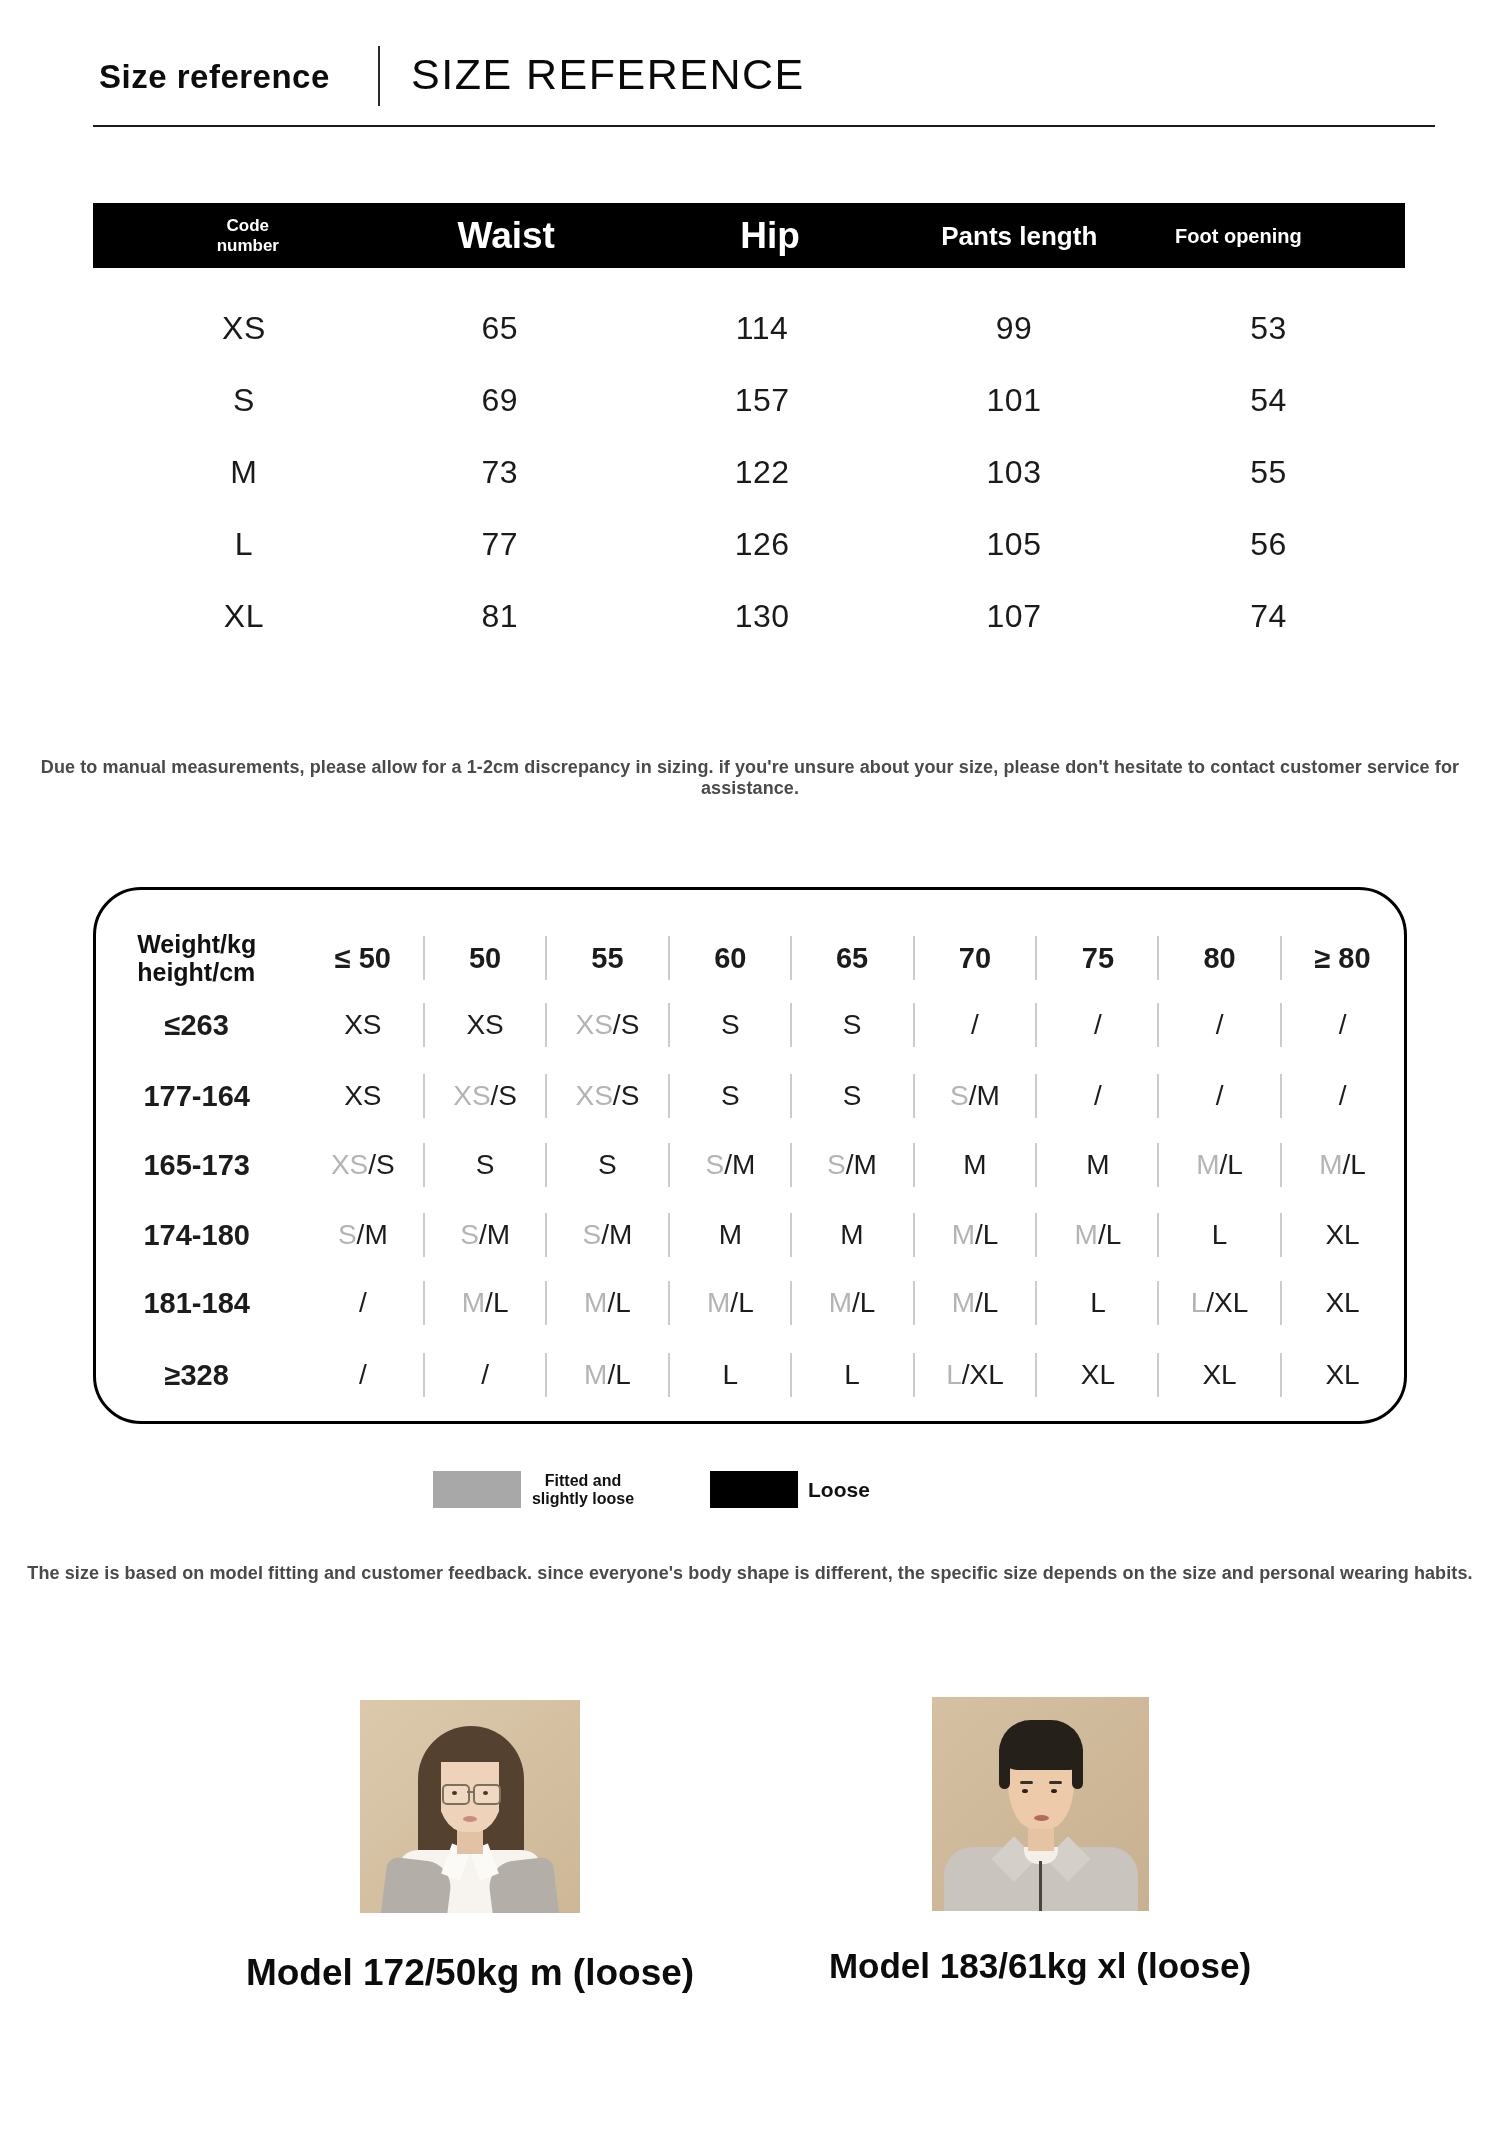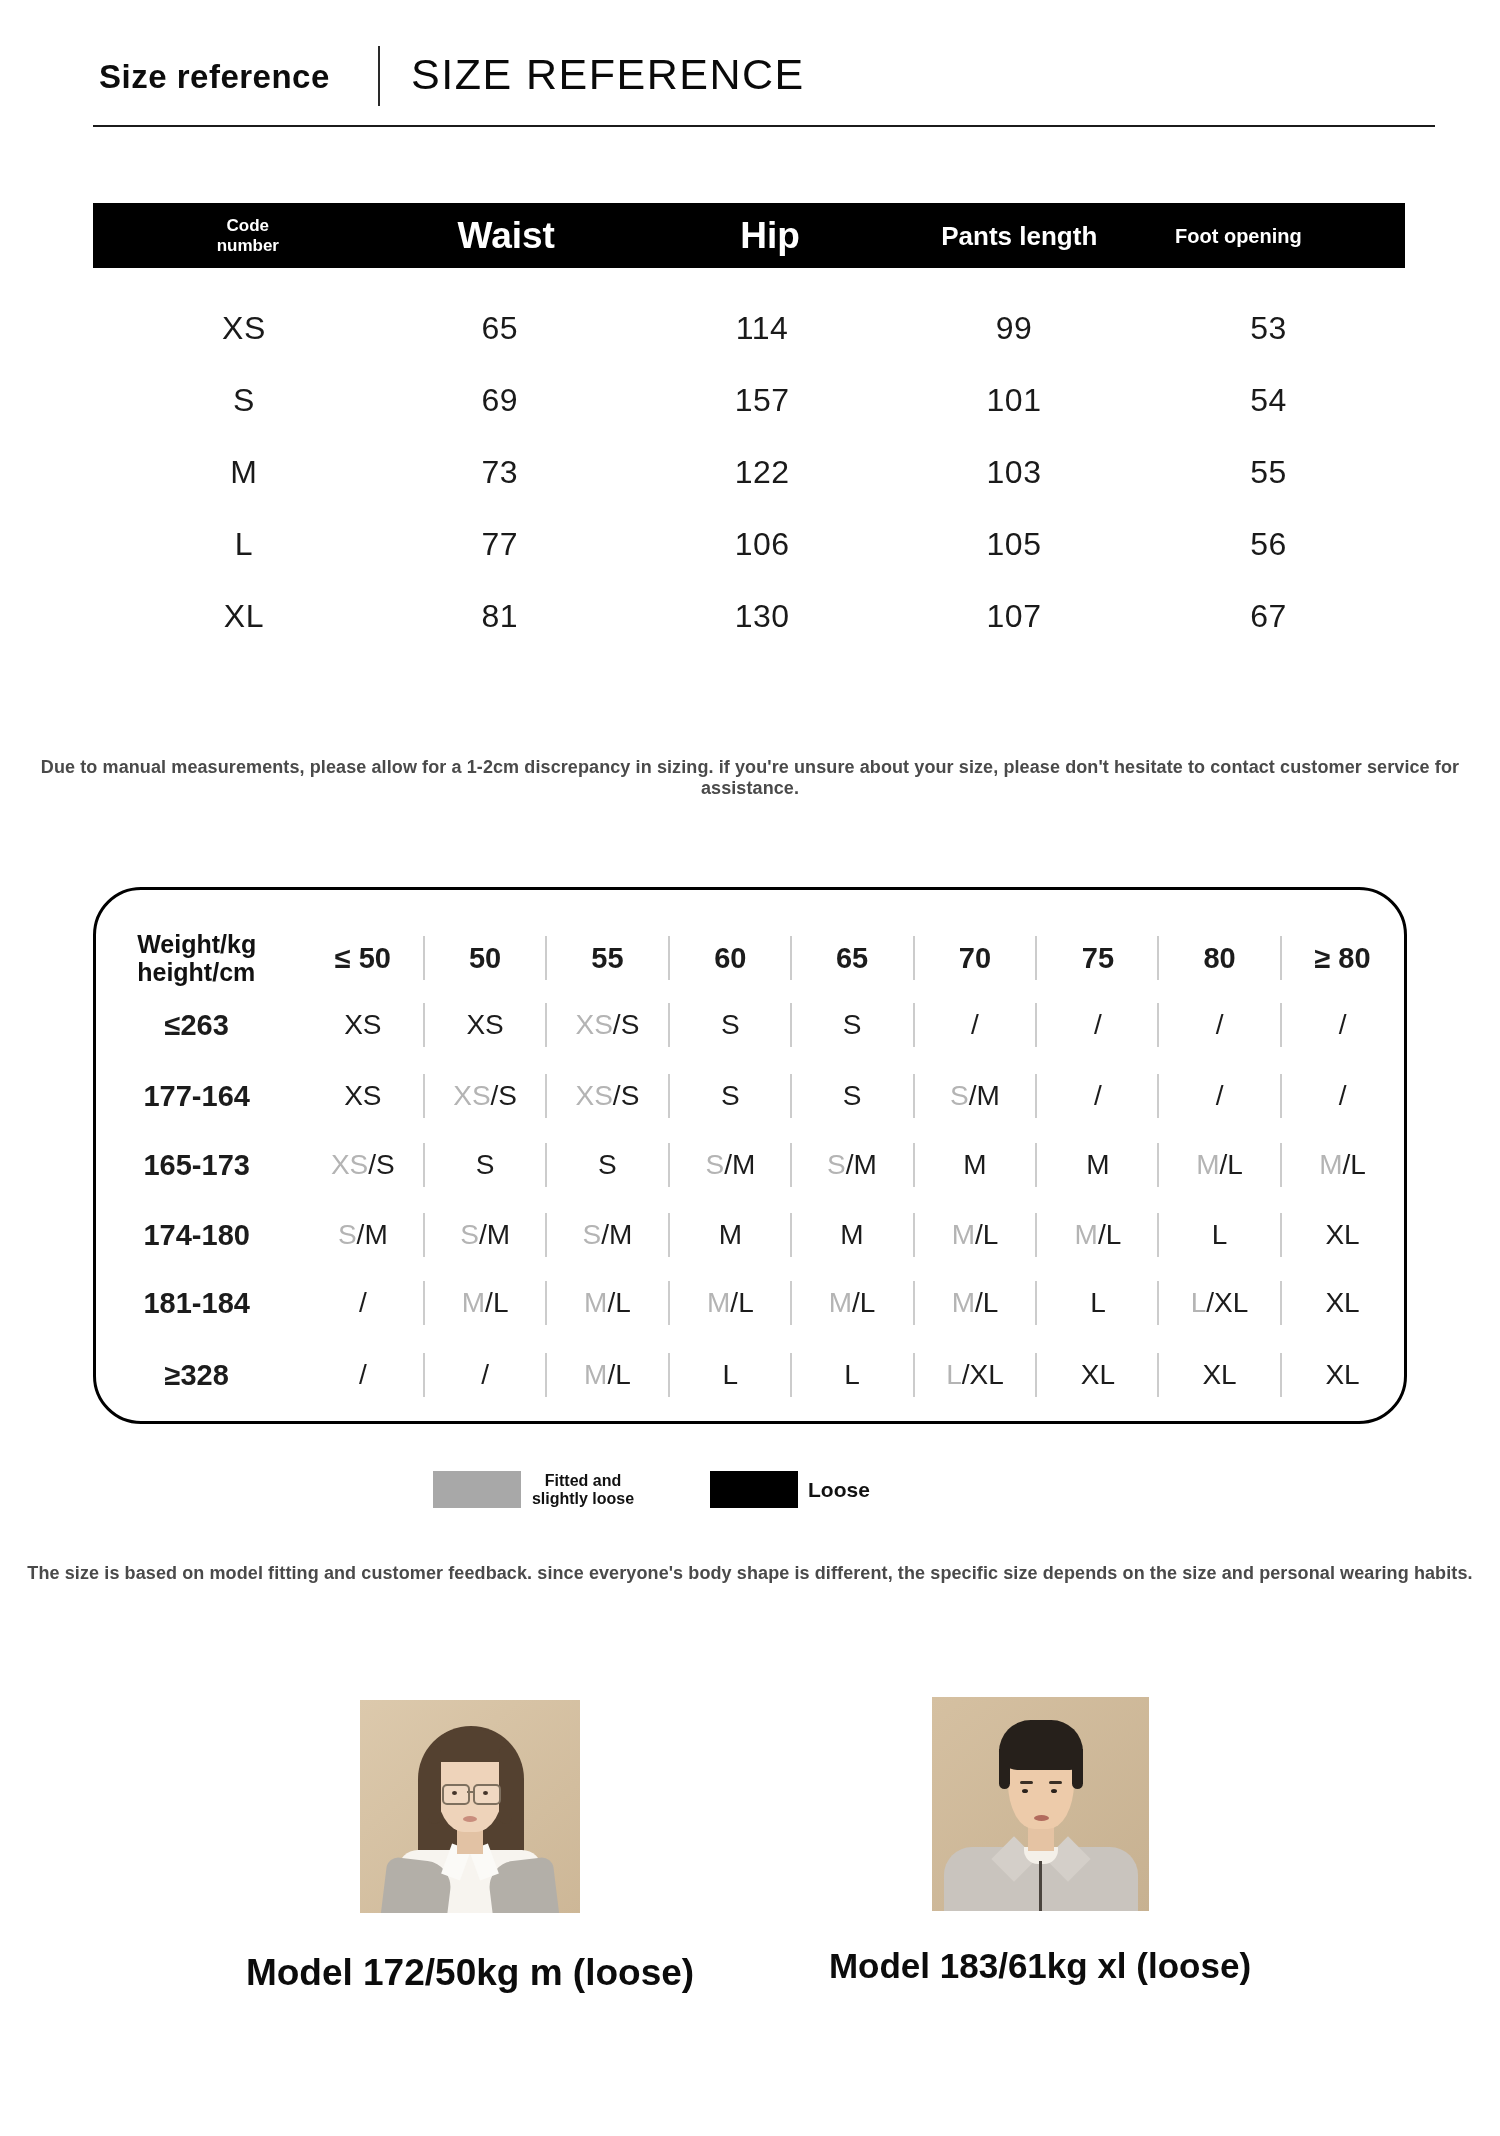--- a/index.html
+++ b/index.html
@@ -135,30 +135,30 @@
       <div class="size-row">
         <span class="sc sc0">M</span>
         <span class="sc sc1">73</span>
         <span class="sc sc2">122</span>
         <span class="sc sc3">103</span>
         <span class="sc sc4">55</span>
       </div>
       <div class="size-row">
         <span class="sc sc0">L</span>
         <span class="sc sc1">77</span>
-        <span class="sc sc2">106</span>
+        <span class="sc sc2">126</span>
         <span class="sc sc3">105</span>
         <span class="sc sc4">56</span>
       </div>
       <div class="size-row">
         <span class="sc sc0">XL</span>
         <span class="sc sc1">81</span>
         <span class="sc sc2">130</span>
         <span class="sc sc3">107</span>
-        <span class="sc sc4">67</span>
+        <span class="sc sc4">74</span>
       </div>
     </div>
 
   <div class="note note1">Due to manual measurements, please allow for a 1-2cm discrepancy in sizing. if you're unsure about your size, please don't hesitate to contact customer service for assistance.</div>
 
   <div class="fit-box">
       <div class="fit-row" style="top: 32px;">
         <span class="fcorner">Weight/kg
 height/cm</span>
         <span class="fc fw" style="left: 20.4%;">≤ 50</span>

